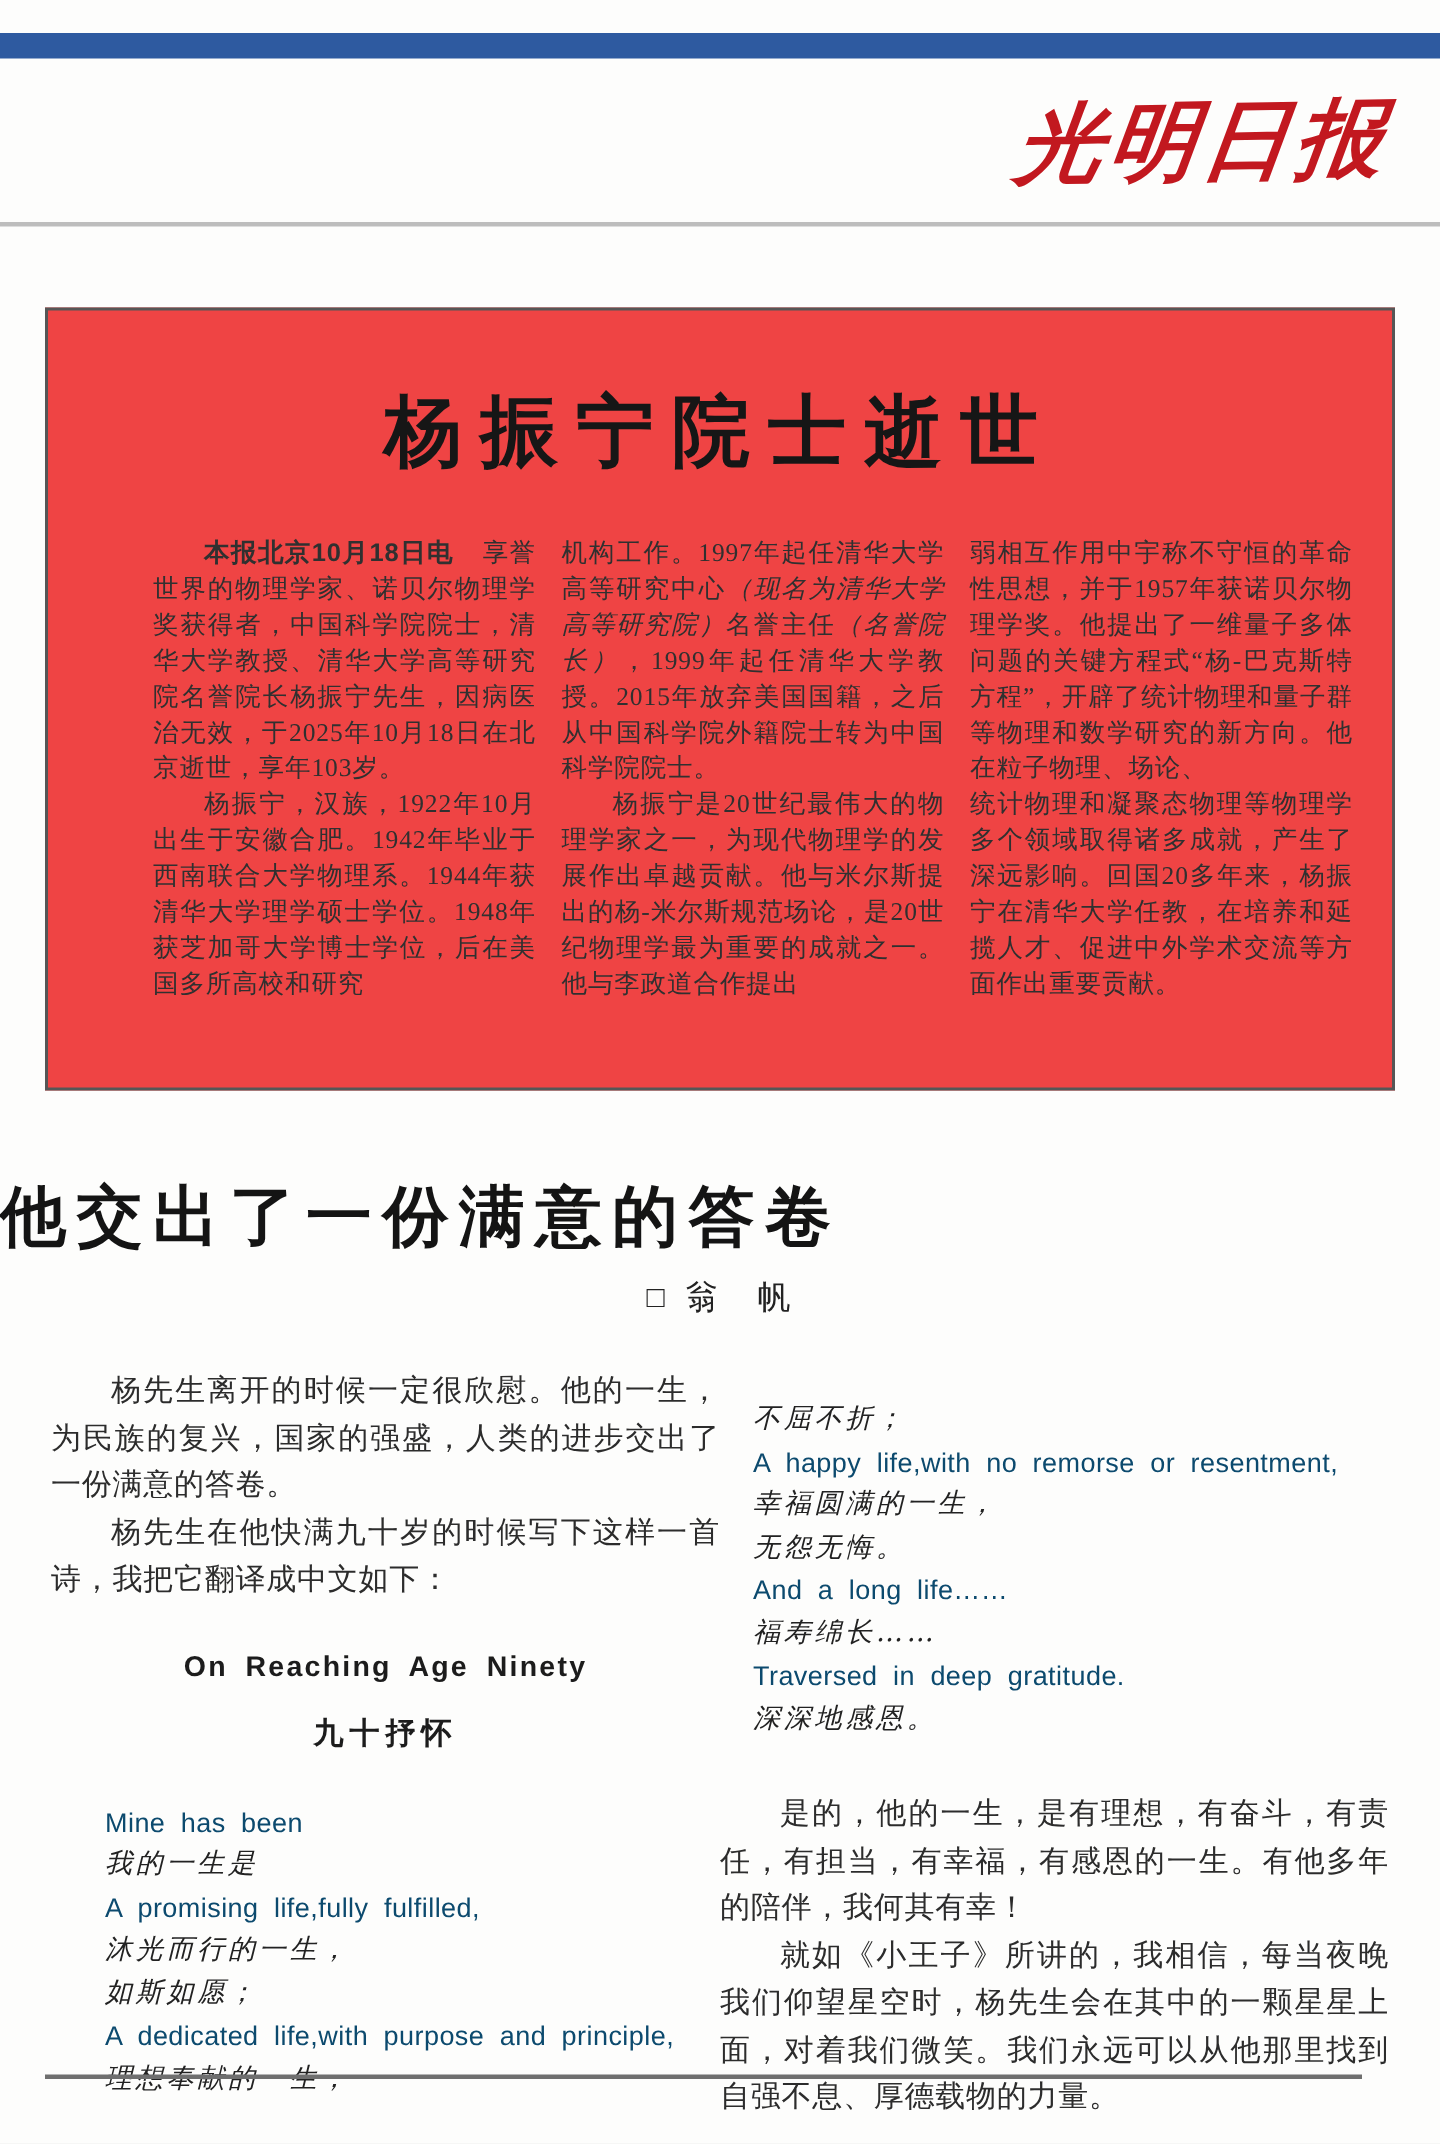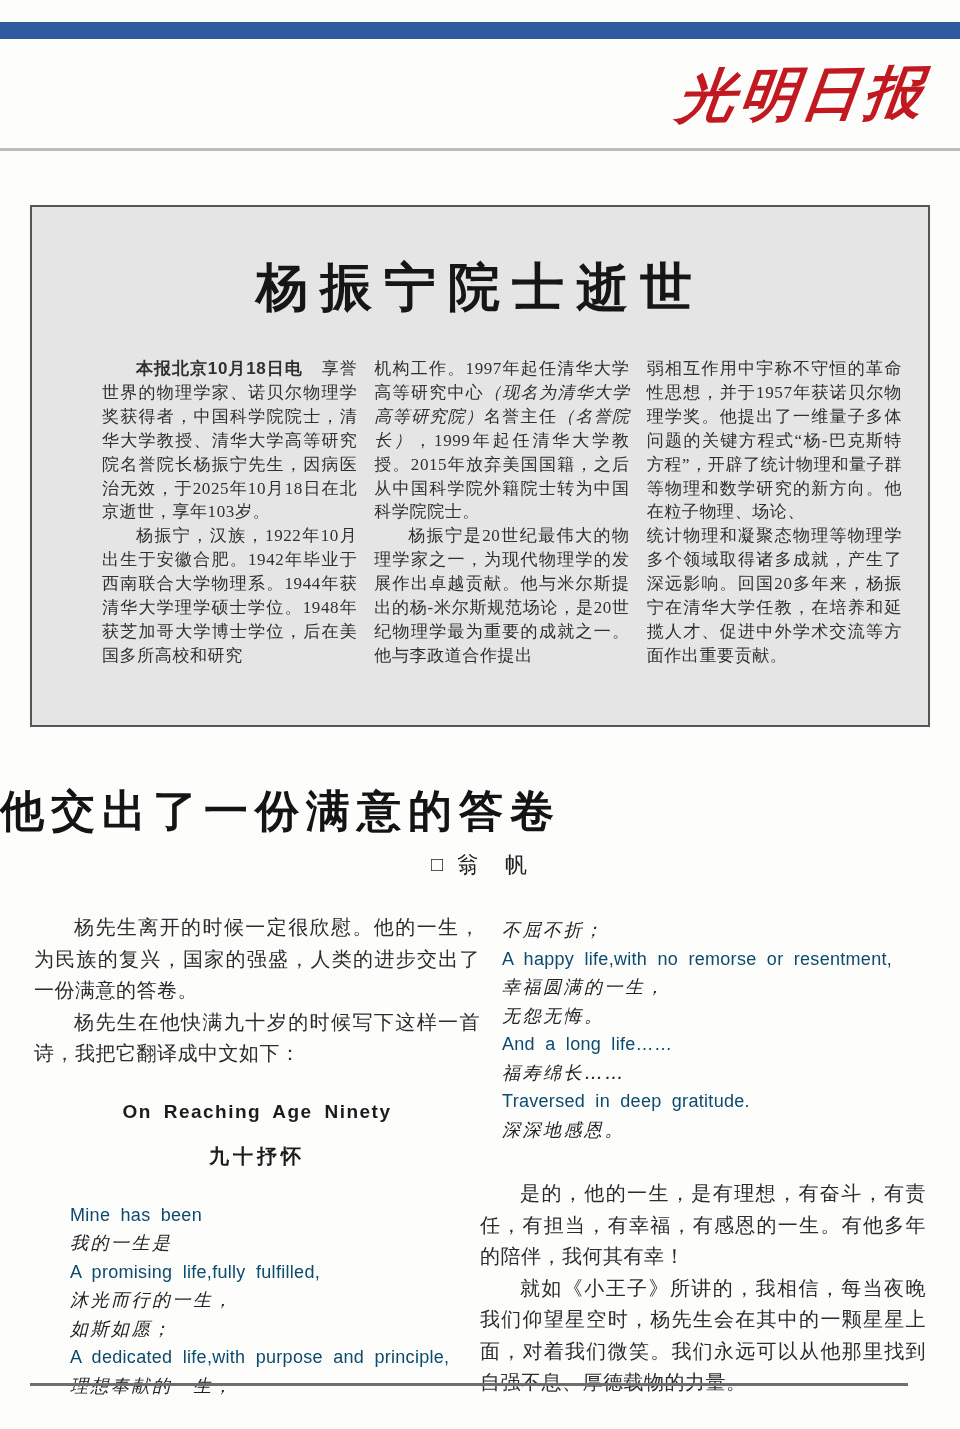--- a/index.html
+++ b/index.html
@@ -14,21 +14,21 @@
   .logo {
     font-family:"DejaVu Serif", serif; font-style:italic; font-weight:bold;
     font-size:58px; letter-spacing:4px; transform:skewX(-8deg) rotate(-1deg);
     line-height:1;
   }
   .header-rule { position:absolute; top:148px; left:0; width:100%; height:3px; background:#bdbdbd; }
 
   
   .obit-box {
     position:absolute; top:205px; left:30px; width:900px; height:522px;
-    border:2px solid #565656; background:#e5e5e5;
+    border:2px solid #565656; background:#ef4444;
   }
   .obit-headline {
     margin-top:46px; text-align:center; font-size:52px; font-weight:bold;
     letter-spacing:12px; color:#161616; font-family:"Liberation Sans", sans-serif;
   }
   .obit-cols { display:flex; gap:17px; padding:34px 26px 0 26px;margin-left:44px; }
   .obit-col {
     flex:1; font-size:17px; line-height:23.9px; text-align:justify;
     color:#303030; letter-spacing:0.6px; font-family:"Liberation Serif", serif;
     font-weight:500;
@@ -51,21 +51,21 @@
   .t-col {
     flex:1; font-size:20px; line-height:31.5px; text-align:justify;
     color:#2c2c2c; letter-spacing:0.5px; font-family:"Liberation Serif", serif;
   }
   .poem-title { text-align:center; margin-top:26px; font-weight:bold; color:#1c1c1c; }
   .pt-en { font-size:19px; font-family:"Liberation Sans", sans-serif; letter-spacing:1.5px; word-spacing:5px; }
   .pt-zh { font-size:20px; margin-top:14px; letter-spacing:4px; }
   .poem { margin-top:28px; padding-left:36px; font-size:18px; line-height:28.5px; text-align:left; }
   .poem-line.en { font-family:Liberation Sans, sans-serif; word-spacing:5px; letter-spacing:0.3px; color:#0c4a6e; }
   .poem-line.zh { font-style:italic; font-family:"DejaVu Serif", serif; letter-spacing:2.5px; color:#222; }
-  .t-col.right .poem { margin-top:4px; padding-left:22px; }
+  .t-col.right .poem { margin-top:20px; padding-left:22px; }
   .t-col.right .para-block { margin-top:34px; }
 
   .footer-rule { position:absolute; top:1383px; left:30px; width:878px; height:3px; background:#6f6f6f; }
 </style>
 </head>
 <body>
 
 <div class="page">
 
   <div class="top-bar" style="background: rgb(46, 90, 160);"></div>

